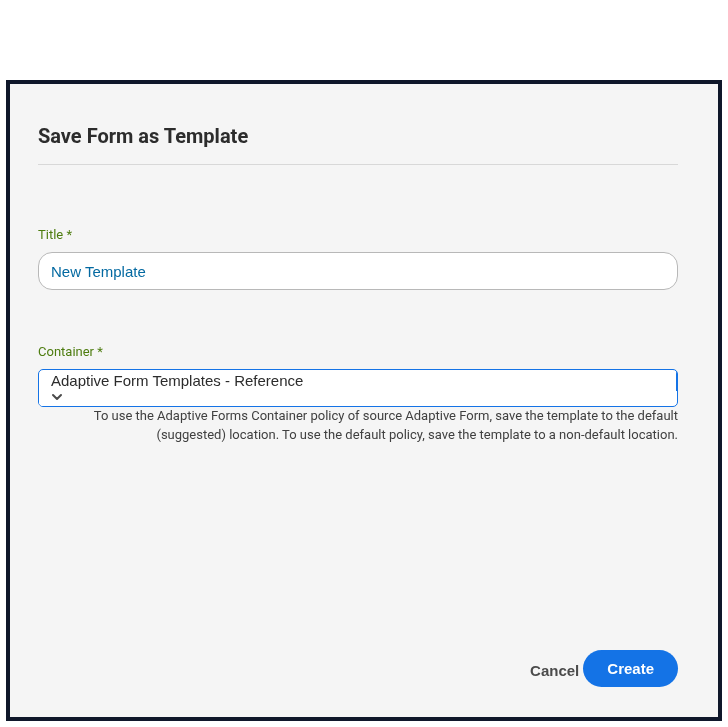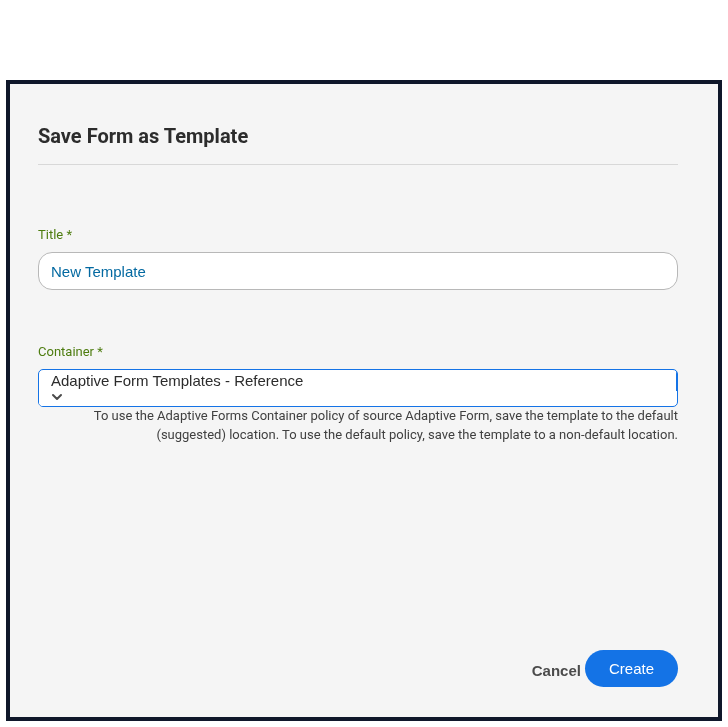--- a/index.html
+++ b/index.html
@@ -121,21 +121,21 @@
       font-weight: 600;
       color: #4b4b4b;
       cursor: pointer;
       padding: 8px 4px;
     }
     .btn-create {
       background: #1473e6;
       border: none;
       color: #ffffff;
       font-size: 15px;
-      font-weight: 400;
+      font-weight: 700;
       padding: 10px 24px;
       border-radius: 20px;
       cursor: pointer;
     }
     .chevron-svg {
       width: 12px;
       height: 12px;
     }
   </style>
 </head>

